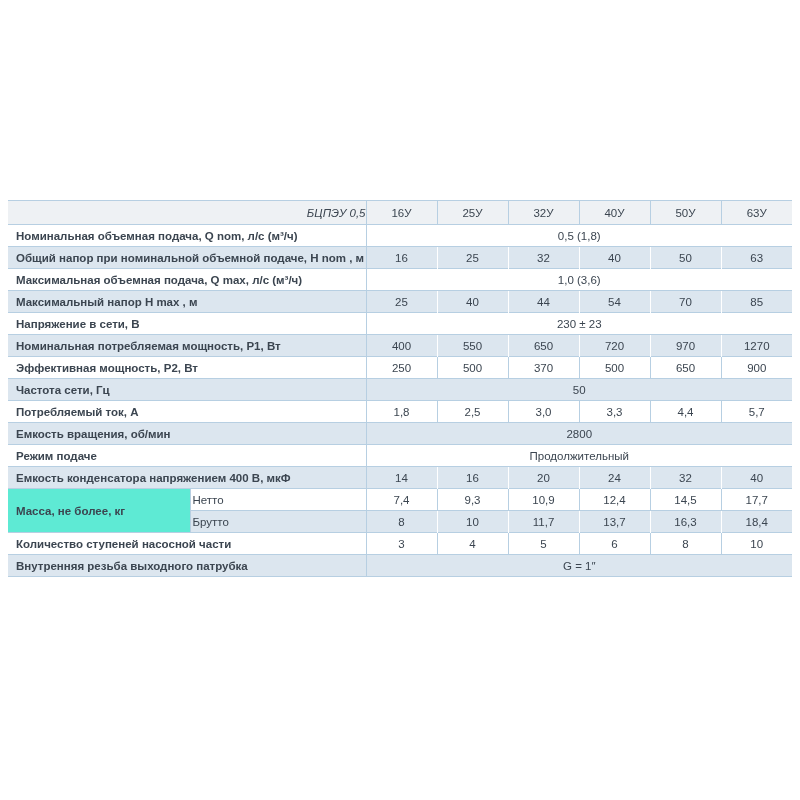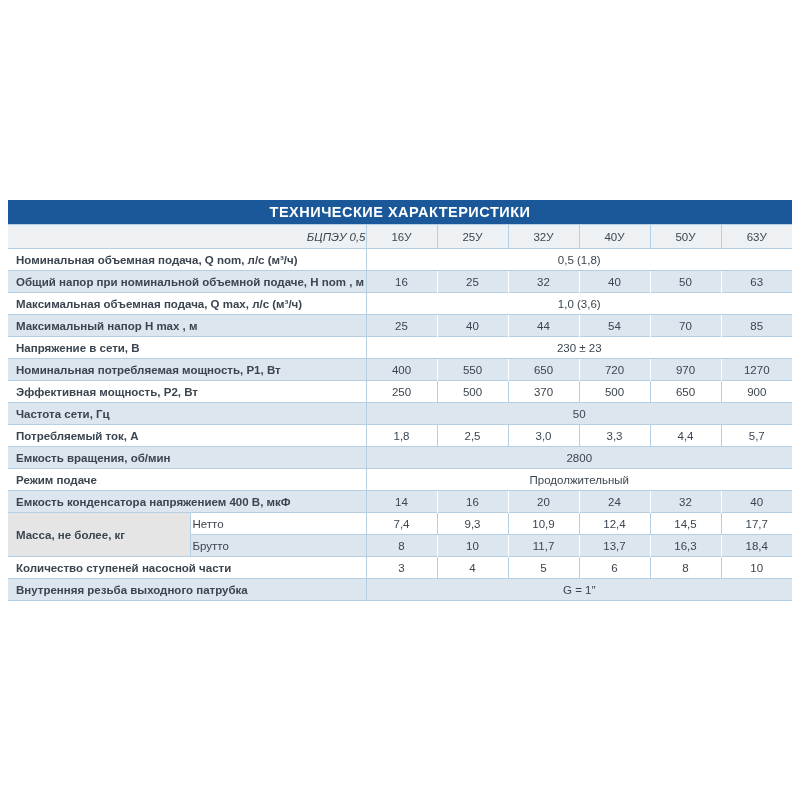--- a/index.html
+++ b/index.html
@@ -25,32 +25,31 @@
   td{
     height:21px;padding:0;
     font-size:11.5px;color:var(--text,#3b4550);
     border-top:1px solid var(--border,#b7cfe2);
     overflow:hidden;white-space:nowrap;
   }
   thead td{height:23px;background:var(--model-row-bg,#eef1f4);}
   .model{text-align:right;padding-left:8px;font-style:italic;}
   .colh{text-align:center;border-left:1px solid var(--border,#b7cfe2);}
   .label{text-align:left;padding-left:8px;font-weight:bold;}
-  .label.mass{background:#e5e5e5;margin-top:24px;}
+  .label.mass{background:#5eead4;margin-top:24px;}
   .sublabel{text-align:left;padding-left:2px;border-left:1px solid var(--border,#b7cfe2);}
   .val,.merged{text-align:center;border-left:1px solid var(--border,#b7cfe2);}
   tr.tint{background:var(--row-tint,#dce6ef);}
   tr.tint .val + .val{border-left-color:#ffffff;}
 </style>
 </head>
 <body>
 
 <main>
   <section class="spec">
-    <header class="title">ТЕХНИЧЕСКИЕ ХАРАКТЕРИСТИКИ</header>
     <table>
       <colgroup>
         <col style="width:182px">
         <col style="width:176px">
         <col style="width:71px">
           <col style="width:71px">
           <col style="width:71px">
         <col style="width:71px">
           <col style="width:71px">
           <col style="width:71px">

